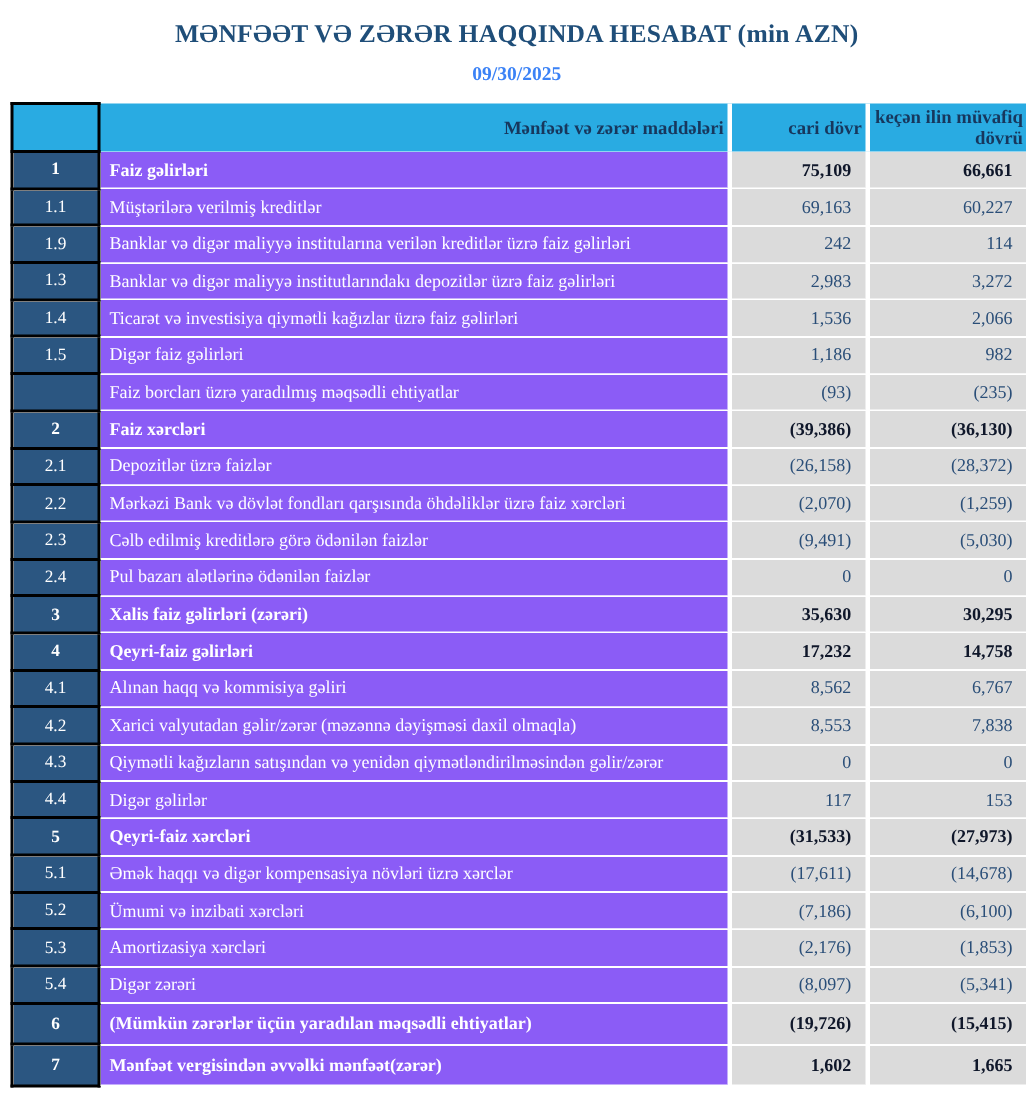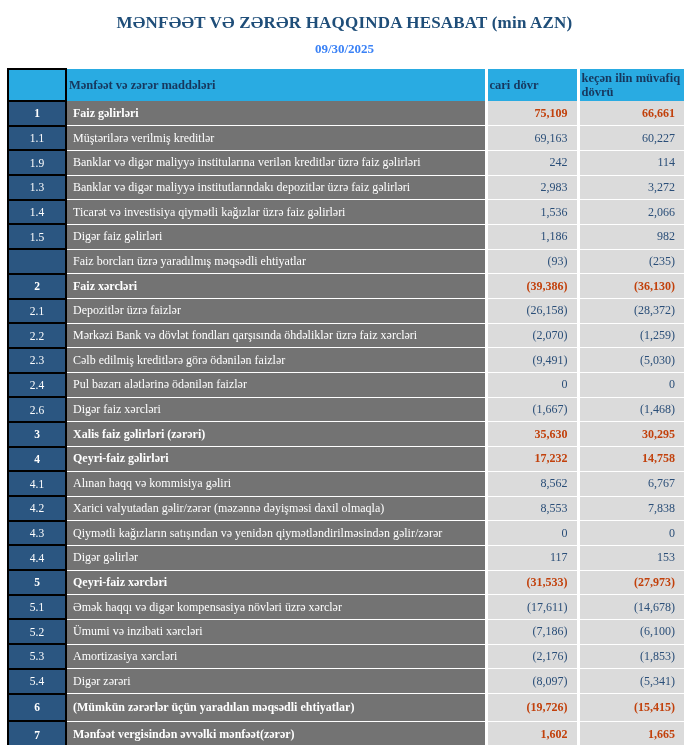--- a/index.html
+++ b/index.html
@@ -20,51 +20,51 @@
     border-collapse:collapse;table-layout:fixed;
     width:676px;margin:11px 0 0 7px;
   }
   col.c-num{width:58px;}
   col.c-label{width:420px;}
   col.c-cur{width:92px;}
   col.c-prev{width:106px;}
 
   thead th{
     background:#29ABE2;color:#17375D;font-weight:bold;
-    font-size:12.5px;height:30px;text-align:left;
+    font-size:12.5px;height:30px;text-align:right;
     vertical-align:middle;line-height:1.12;padding:0 2px;
   }
   th.h-num{border:2px solid #000000;}
   th.h-label{border-right:3px solid #ffffff;}
   th.h-cur{border-right:3px solid #ffffff;}
 
   tbody td{
     height:20.7px;font-size:12px;vertical-align:middle;
     overflow:hidden;white-space:nowrap;
   }
   tr.tall td{height:23.5px;}
   td.num{
     background:#2B5681;color:#ffffff;text-align:center;
     border:2px solid #000000;border-top:0;font-size:11.5px;
   }
   td.label{
-    background:#737373;color:#ffffff;
+    background:#8b5cf6;color:#ffffff;
     padding:0 3px 0 6px;
     border-bottom:1px solid #ffffff;
     border-right:3px solid #ffffff;
   }
   td.val{
     background:#DBDBDB;color:#2A4E78;text-align:right;
     padding-right:9px;border-bottom:1px solid #ffffff;
   }
   td.val.cur{border-right:3px solid #ffffff;}
   tr.section td.num,
   tr.section td.label,
   tr.section td.val{font-weight:bold;}
-  tr.section td.val{color:#c2410c;}
+  tr.section td.val{color:#0f172a;}
 </style>
 </head>
 <body>
 
 <div class="page-title">MƏNFƏƏT VƏ ZƏRƏR HAQQINDA HESABAT (min AZN)</div>
 <div class="report-date">09/30/2025</div>
 
 <table class="report">
   <colgroup>
     <col class="c-num">
@@ -146,26 +146,20 @@
       <td class="label">Cəlb edilmiş kreditlərə görə ödənilən faizlər</td>
       <td class="val cur">(9,491)</td>
       <td class="val">(5,030)</td>
     </tr>
     <tr>
       <td class="num">2.4</td>
       <td class="label">Pul bazarı alətlərinə ödənilən faizlər</td>
       <td class="val cur">0</td>
       <td class="val">0</td>
     </tr>
-    <tr>
-      <td class="num">2.6</td>
-      <td class="label">Digər faiz xərcləri</td>
-      <td class="val cur">(1,667)</td>
-      <td class="val">(1,468)</td>
-    </tr>
     <tr class="section">
       <td class="num">3</td>
       <td class="label">Xalis faiz gəlirləri (zərəri)</td>
       <td class="val cur">35,630</td>
       <td class="val">30,295</td>
     </tr>
     <tr class="section">
       <td class="num">4</td>
       <td class="label">Qeyri-faiz gəlirləri</td>
       <td class="val cur">17,232</td>

